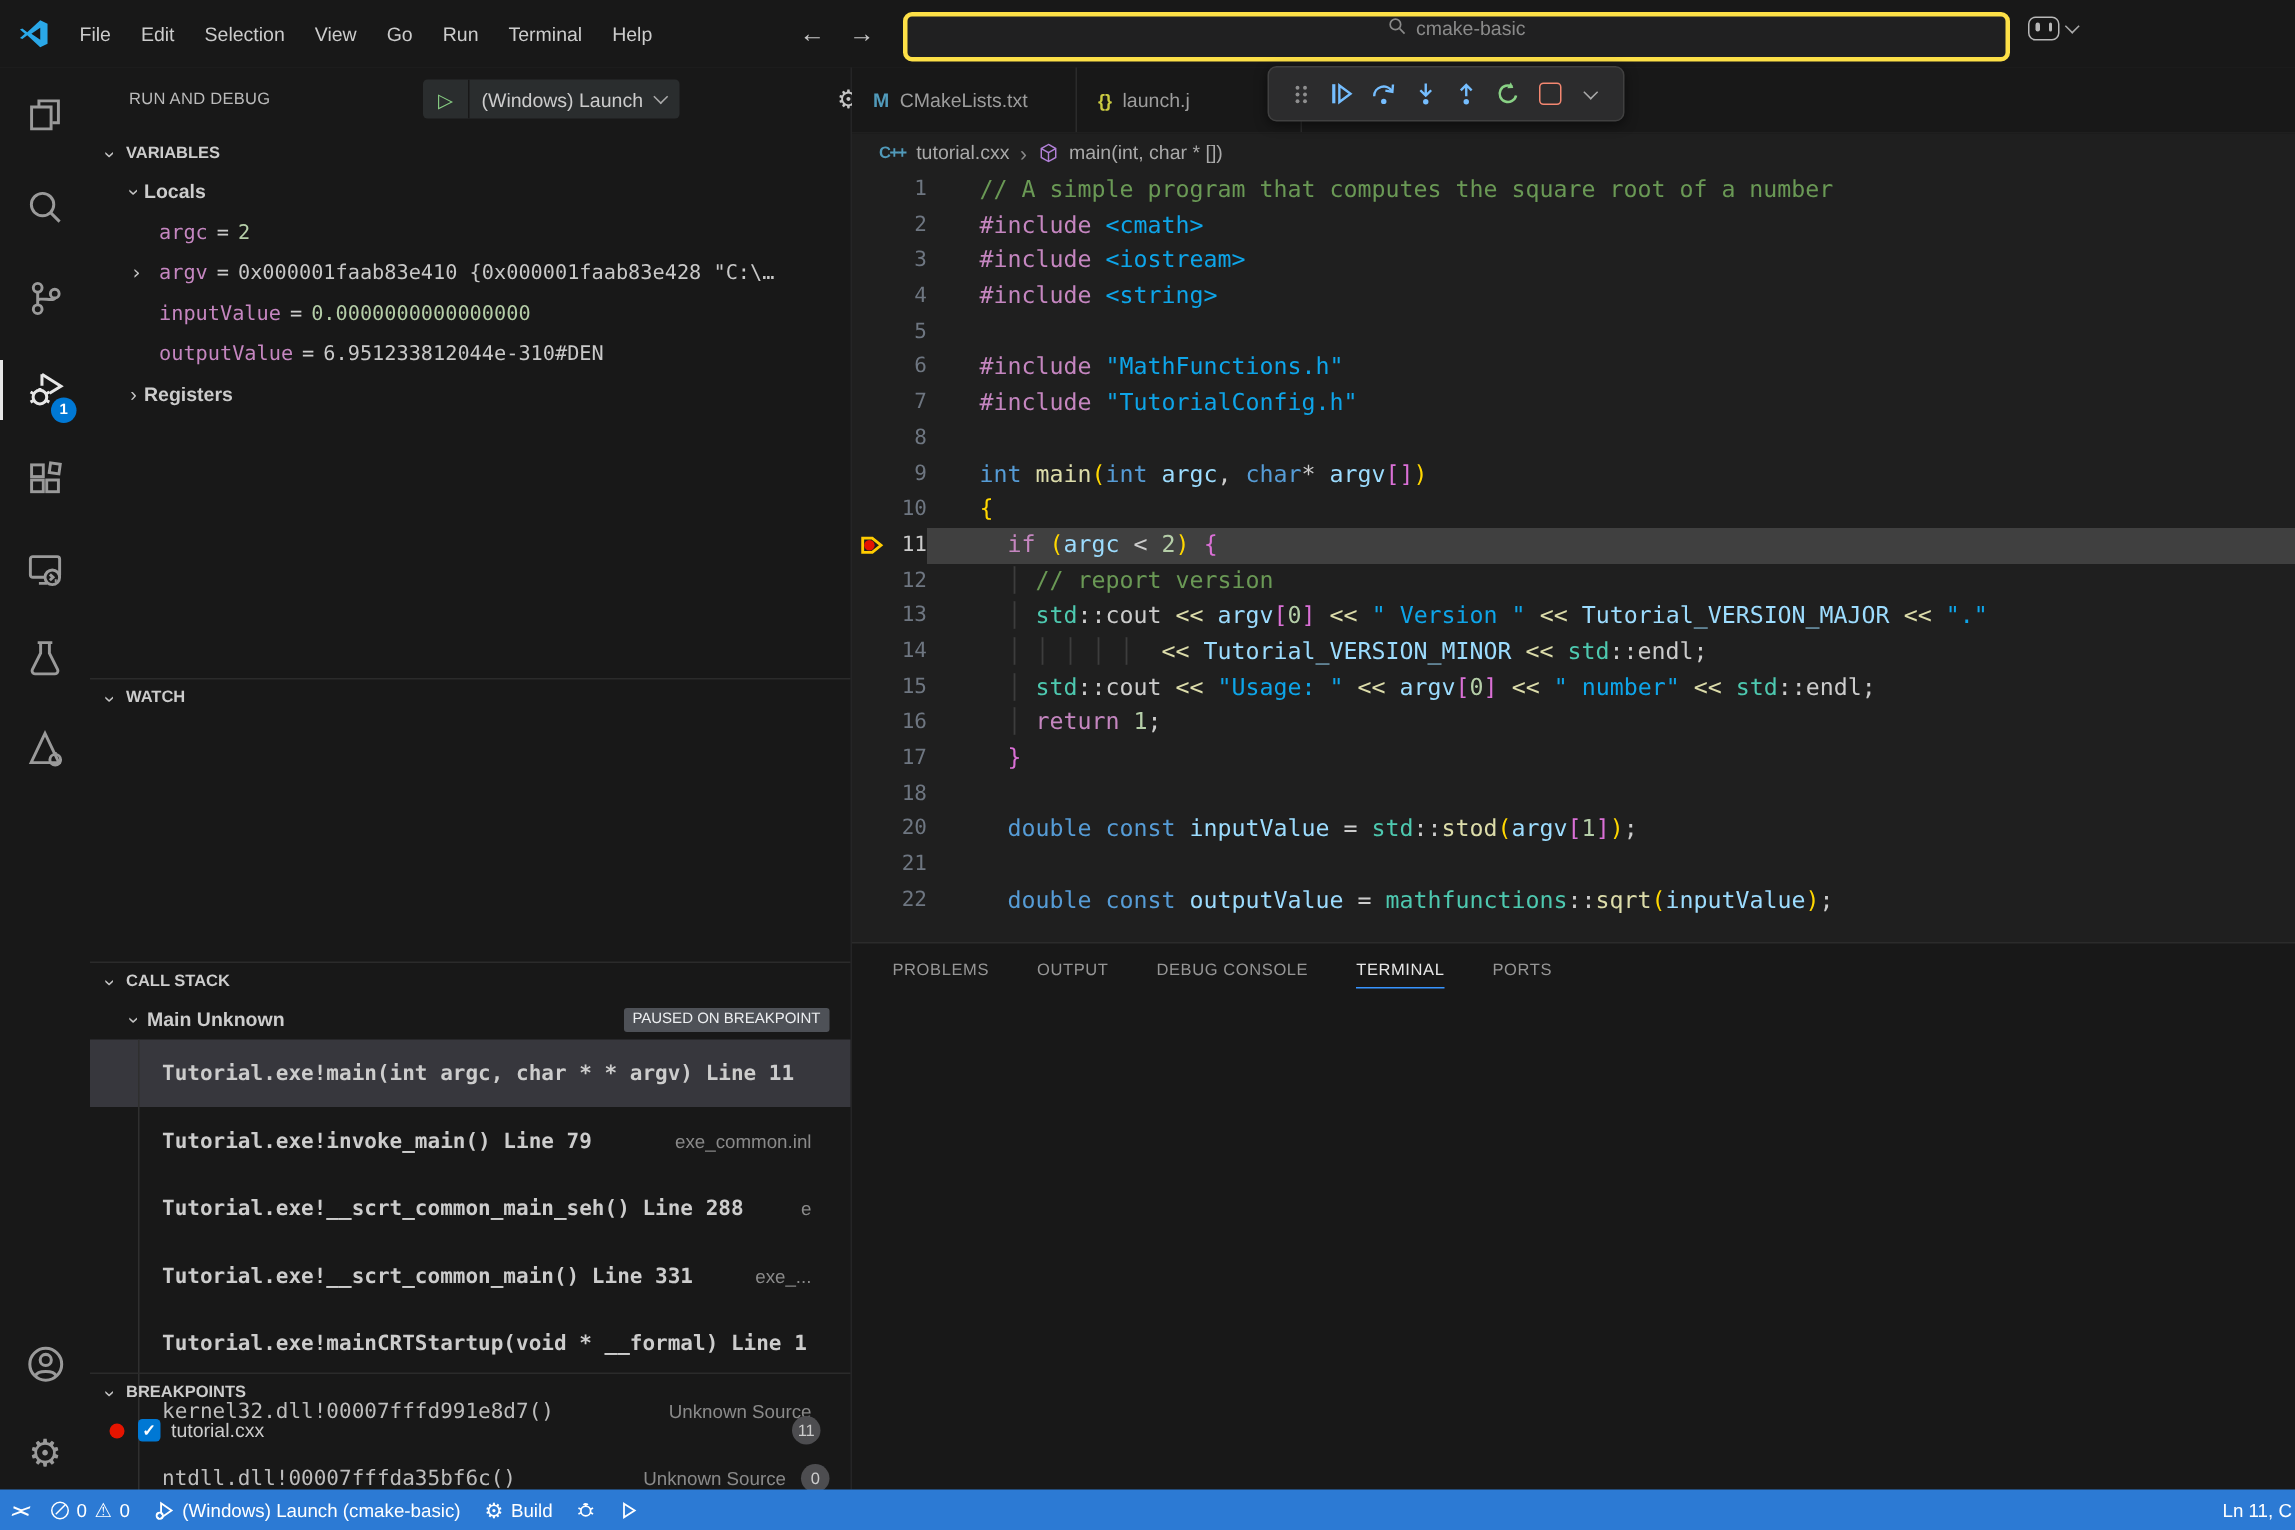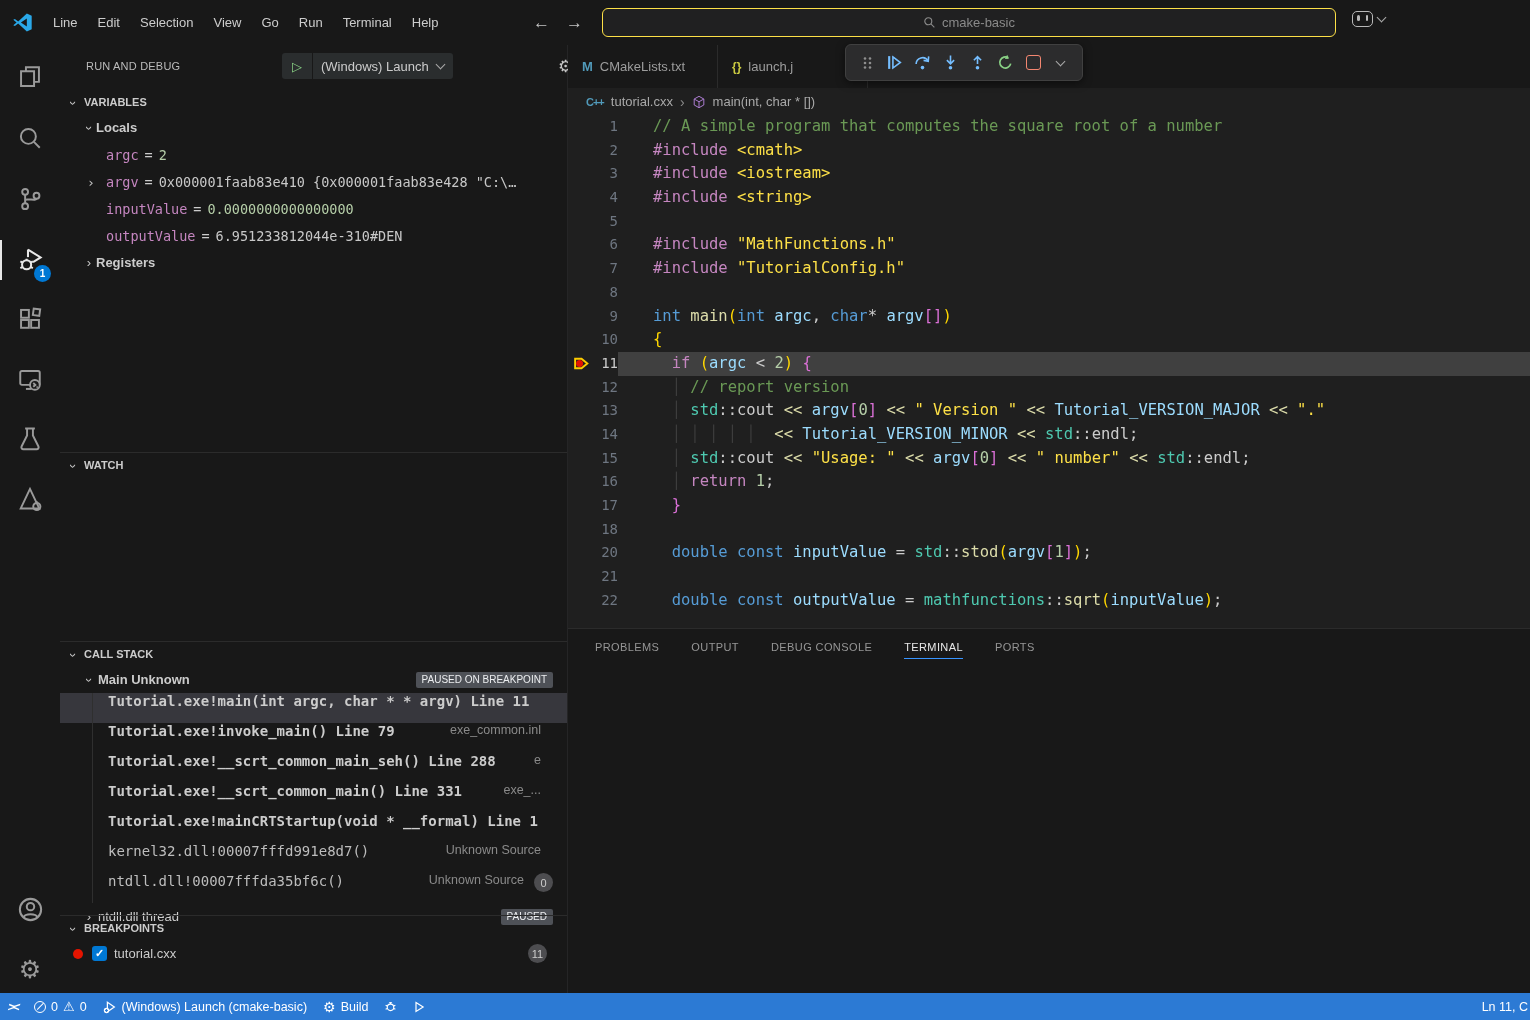--- a/index.html
+++ b/index.html
@@ -7,21 +7,21 @@
        font-family:"Liberation Sans",sans-serif;color:#cccccc;-webkit-font-smoothing:antialiased;}
   .abs{position:absolute;}
   
   #titlebar{left:0;top:0;width:1530px;height:45px;background:#181818;border-bottom:1px solid #2b2b2b;
             display:flex;align-items:center;}
   .menu-item{font-size:13px;color:#cccccc;padding:0 10px;line-height:45px;cursor:default;}
   #vscode-logo{margin:0 10px 0 12px;display:flex;align-items:center;}
   #nav-arrows{position:absolute;left:533px;top:0;height:45px;display:flex;align-items:center;gap:16px;
               font-size:17px;color:#c5c5c5;}
   #command-center{position:absolute;left:602px;top:8px;width:732px;height:27px;background:#202021;
-                  border:1px solid #fde047;border-radius:6px;display:flex;align-items:center;justify-content:center;
+                  border:3px solid #fde047;border-radius:6px;display:flex;justify-content:center;
                   gap:6px;font-size:13px;color:#8a8a8a;}
   #copilot{position:absolute;left:1352px;top:11px;display:flex;align-items:center;gap:5px;}
   .copilot-goggles{width:19px;height:14px;border:1.6px solid #b8b8b8;border-radius:5px;position:relative;}
   .copilot-goggles i{position:absolute;top:3px;width:2.5px;height:6px;background:#b8b8b8;border-radius:2px;}
   .copilot-goggles i.l{left:4px}.copilot-goggles i.r{right:4px}
   .chev-dn{width:6px;height:6px;border-right:1.4px solid #aaa;border-bottom:1.4px solid #aaa;transform:rotate(45deg);margin-top:-3px;}
   
   #activitybar{left:0;top:45px;width:60px;height:948px;background:#181818;}
   .act-item{position:absolute;left:0;width:60px;height:52px;display:flex;align-items:center;justify-content:center;}
   .act-item.active::before{content:'';position:absolute;left:0;top:6px;width:2px;height:40px;background:#e7e7e7;}
@@ -52,21 +52,21 @@
   .val-plain{color:#c8c8c8;}
   .var-row .tw{margin-left:-22px;margin-right:8px;}
   #section-variables{position:absolute;left:0;top:45px;width:100%;}
   #section-watch{position:absolute;left:0;top:407px;width:100%;border-top:1px solid #2b2b2b;}
   #section-callstack{position:absolute;left:0;top:596px;width:100%;border-top:1px solid #2b2b2b;}
   #section-breakpoints{position:absolute;left:0;top:870px;width:100%;border-top:1px solid #2b2b2b;}
   .thread-row{display:flex;align-items:center;height:27px;font-size:13px;padding-left:22px;}
   .thread-row .name{font-weight:bold;color:#cccccc;margin-left:2px;}
   .badge-pill{margin-left:auto;margin-right:14px;background:#4e5157;color:#eceef0;font-size:10px;
               padding:2.5px 6px;border-radius:2px;white-space:nowrap;}
-  .frame-row{display:flex;align-items:flex-start;height:30px;padding-left:48px;font-size:14px;white-space:nowrap;overflow:hidden;}
+  .frame-row{display:flex;align-items:center;height:45px;padding-left:48px;font-size:14px;white-space:nowrap;overflow:hidden;}
   .frame-row .ftxt{font-family:"DejaVu Sans Mono",monospace;font-weight:bold;color:#cccccc;}
   .frame-row.dim .ftxt{font-weight:normal;color:#bdbdbd;}
   .frame-row .fsrc{margin-left:auto;padding-right:26px;color:#8a8a8a;font-size:12.5px;}
   .frame-row.selected{background:#37373d;}
   .frames-wrap{position:relative;}
   .frames-wrap::before{content:'';position:absolute;left:32px;top:0;bottom:0;width:1px;background:#2f2f2f;}
   .badge-circle{min-width:19px;height:19px;border-radius:50%;background:#4d4d50;color:#cccccc;font-size:11px;
                 display:flex;align-items:center;justify-content:center;}
   .bp-row{display:flex;align-items:center;height:27px;padding-left:24px;font-size:13px;color:#cccccc;}
   .cb{width:15px;height:15px;border-radius:3px;box-sizing:border-box;margin-right:7px;flex:0 0 auto;}
@@ -85,21 +85,21 @@
   .cpp-icon{color:#519aba;font-size:11px;font-weight:bold;letter-spacing:-1px;}
   
   #code-area{position:absolute;left:0;top:70px;width:100%;height:513px;overflow:hidden;
              font-family:"DejaVu Sans Mono",monospace;font-size:15.5px;}
   .code-line{display:flex;height:23.7px;line-height:23.7px;white-space:pre;}
   .code-line .bp{width:26px;flex:0 0 auto;display:flex;align-items:center;justify-content:center;}
   .code-line .ln{width:24px;flex:0 0 auto;text-align:right;color:#6e7681;font-size:14px;}
   .code-line .code{flex:1;padding-left:35px;}
   .code-line.cur .code{background:#404040;}
   .code-line.cur .ln{color:#cccccc;}
-  .tk-c{color:#6a9955}.tk-p{color:#c586c0}.tk-s{color:#fde047}.tk-k{color:#569cd6}
+  .tk-c{color:#6a9955}.tk-p{color:#c586c0}.tk-s{color:#0ea5e9}.tk-k{color:#569cd6}
   .tk-f{color:#dcdcaa}.tk-v{color:#9cdcfe}.tk-n{color:#4ec9b0}.tk-d{color:#b5cea8}
   .tk-w{color:#cccccc}.tk-g{color:#3d3d3d}.tk-b1{color:#ffd700}.tk-b2{color:#da70d6}
   
   #debug-toolbar{left:845px;top:44px;width:238px;height:37px;background:#2c2c2d;border:1px solid #404040;
                  border-radius:6px;box-shadow:0 2px 8px rgba(0,0,0,.5);display:flex;align-items:center;
                  justify-content:space-between;padding:0 10px;box-sizing:border-box;z-index:30;}
   .dbg-btn{display:flex;align-items:center;justify-content:center;width:22px;height:22px;}
   .stop-sq{width:13px;height:13px;border:1.7px solid #f48771;border-radius:3px;}
   
   #panel{left:568px;top:628px;width:962px;height:365px;background:#181818;border-top:1px solid #2b2b2b;box-sizing:border-box;}
@@ -121,21 +121,21 @@
 
 <div id="app">
 
   <div id="titlebar" class="abs">
     <span id="vscode-logo">
       <svg width="21" height="21" viewBox="0 0 16 16">
           <path fill="#2aa8e8" fill-rule="evenodd" d="M11.3 1.2 L4.7 7.2 L2.2 5.3 L1 5.9 L3.5 8 L1 10.1 L2.2 10.7 L4.7 8.8 L11.3 14.8 L15 13.1 V2.9 Z
            M11.3 4.9 V11.1 L6.8 8 Z"></path>
         </svg>
     </span>
-    <span class="menu-item">Line</span>
+    <span class="menu-item">File</span>
     <span class="menu-item">Edit</span>
     <span class="menu-item">Selection</span>
     <span class="menu-item">View</span>
     <span class="menu-item">Go</span>
     <span class="menu-item">Run</span>
     <span class="menu-item">Terminal</span>
     <span class="menu-item">Help</span>
     <span id="nav-arrows">
       <span>←</span>
       <span>→</span>

